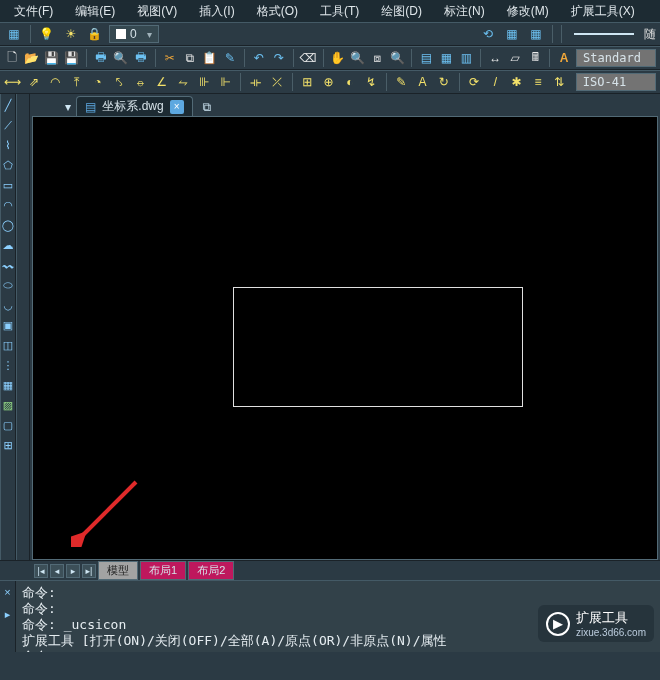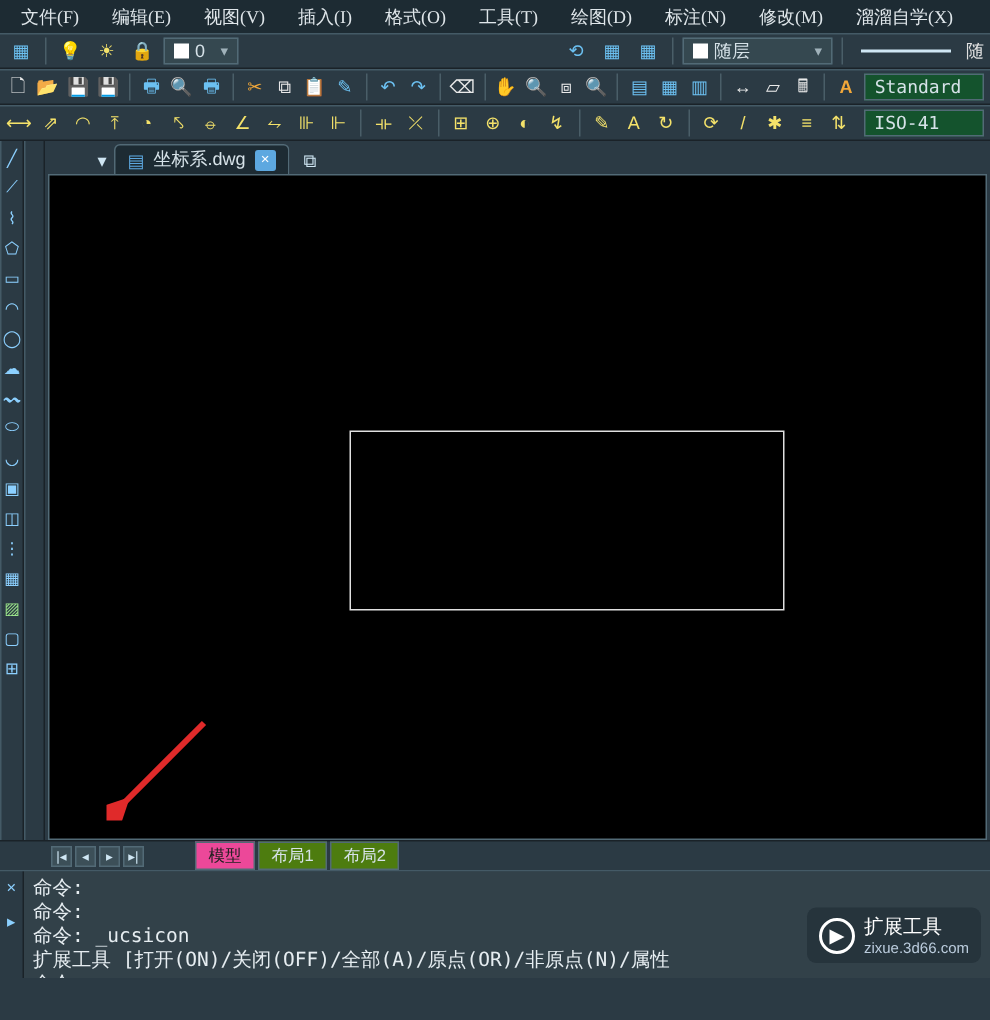--- a/index.html
+++ b/index.html
@@ -19,21 +19,20 @@
     background: #1d2b33;
     height: 22px;
     align-items: center;
     padding: 0 4px;
     gap: 2px;
   }
   .menubar .menu-item {
     padding: 2px 10px;
     color: #dfe6ea;
     cursor: pointer;
-    font-family: Liberation Serif, serif;
   }
   
   .toolbar-row {
     display: flex;
     background: #2b3a44;
     border-top: 1px solid #445a66;
     border-bottom: 1px solid #1a2228;
     height: 24px;
     align-items: center;
     padding: 0 4px;
@@ -67,21 +66,21 @@
     color: #d6e2e8;
   }
   .dropdown.small { min-width: 50px; }
   .dropdown::after {
     content: "▾";
     margin-left: auto;
     color: #a0b2ba;
     font-size: 10px;
   }
   .text-style-box {
-    background: #14532d;
+    background: #737373;
     border: 1px solid #526a76;
     height: 18px;
     padding: 0 6px;
     min-width: 80px;
     color: #d6e2e8;
     font-family: monospace;
     display: flex;
     align-items: center;
   }
   
@@ -178,27 +177,27 @@
     padding:0 4px;
     gap:2px;
   }
   .nav-btn {
     width:14px;height:14px;background:#3c4f58;border:1px solid #526a76;
     display:flex;align-items:center;justify-content:center;
     font-size:9px;color:#cfe6f3;cursor:pointer;
   }
   .layout-tab {
     padding:1px 8px;
-    background:#4d7c0f;
+    background:#be185d;
     border:1px solid #526a76;
     color:#d6e2e8;
     cursor:pointer;
     font-size:11px;
   }
-  .layout-tab.active { background:#ec4899;color:#222;margin-left:32px; }
+  .layout-tab.active { background:#a3a3a3;color:#222; }
   
   .command-area {
     display:flex;
     background:#2b3a44;
     border-top:1px solid #445a66;
     height:72px;
   }
   .cmd-vbar {
     width:16px;background:#2b3a44;border-right:1px solid #1a2228;
     display:flex;flex-direction:column;align-items:center;justify-content:flex-start;
@@ -244,42 +243,38 @@
 <div class="menubar">
   <div class="menu-item">文件(F)</div>
   <div class="menu-item">编辑(E)</div>
   <div class="menu-item">视图(V)</div>
   <div class="menu-item">插入(I)</div>
   <div class="menu-item">格式(O)</div>
   <div class="menu-item">工具(T)</div>
   <div class="menu-item">绘图(D)</div>
   <div class="menu-item">标注(N)</div>
   <div class="menu-item">修改(M)</div>
-  <div class="menu-item">溜溜自学(X)</div>
+  <div class="menu-item">扩展工具(X)</div>
 </div>
 
 <div class="toolbar-row">
   <span class="tool-btn c-blue">▦</span>
   <span class="sep"></span>
   <span class="tool-btn c-yellow">💡</span>
   <span class="tool-btn c-yellow">☀</span>
   <span class="tool-btn c-blue">🔒</span>
   <div class="dropdown small">
     <span style="width:10px;height:10px;background:#fff;display:inline-block;"></span>
     <span>0</span>
   </div>
   <span style="flex:1"></span>
   <span class="tool-btn c-blue">⟲</span>
   <span class="tool-btn c-blue">▦</span>
   <span class="tool-btn c-blue">▦</span>
   <span class="sep"></span>
-  <div class="dropdown">
-    <span style="width:10px;height:10px;background:#fff;display:inline-block;"></span>
-    <span>随层</span>
-  </div>
   <span class="sep"></span>
   <div style="flex:0 0 60px;height:2px;background:#cfe6f3;margin:0 6px;"></div>
   <span>随</span>
 </div>
 
 <div class="toolbar-row">
   <span class="tool-btn c-white">🗋</span>
   <span class="tool-btn c-orange">📂</span>
   <span class="tool-btn c-blue">💾</span>
   <span class="tool-btn c-blue">💾</span>

